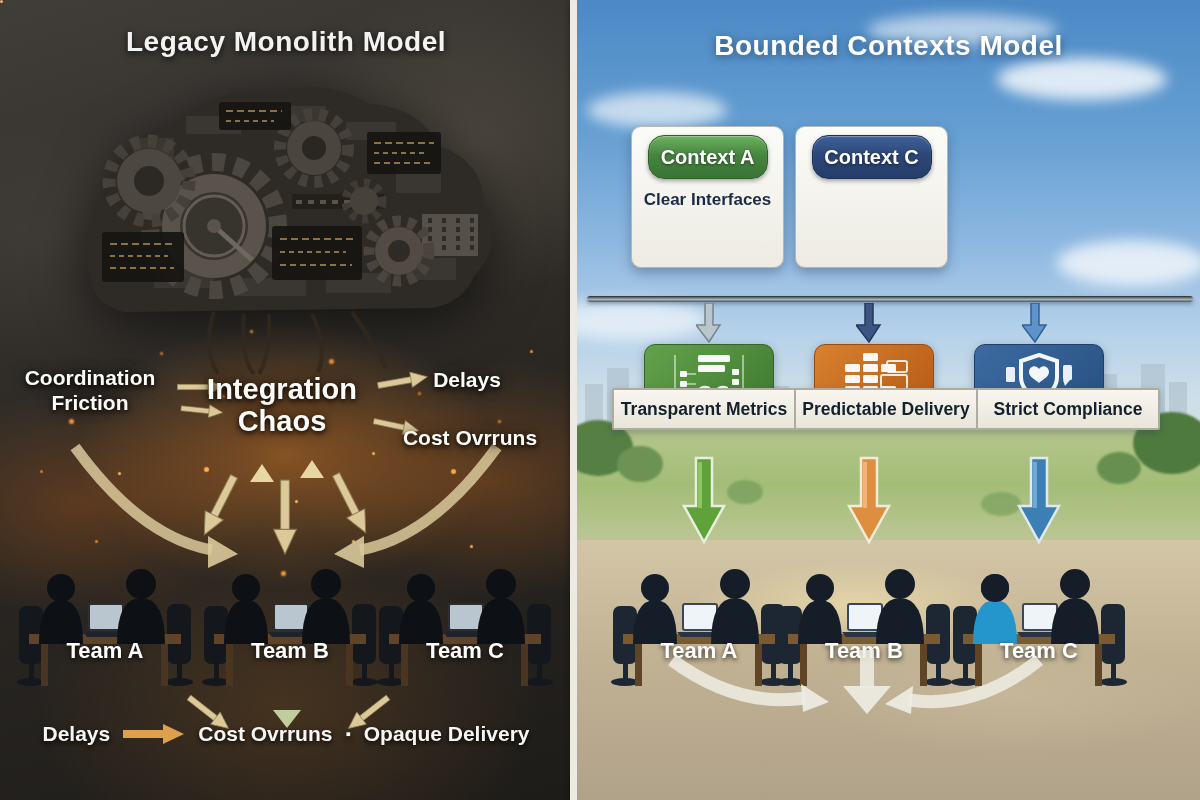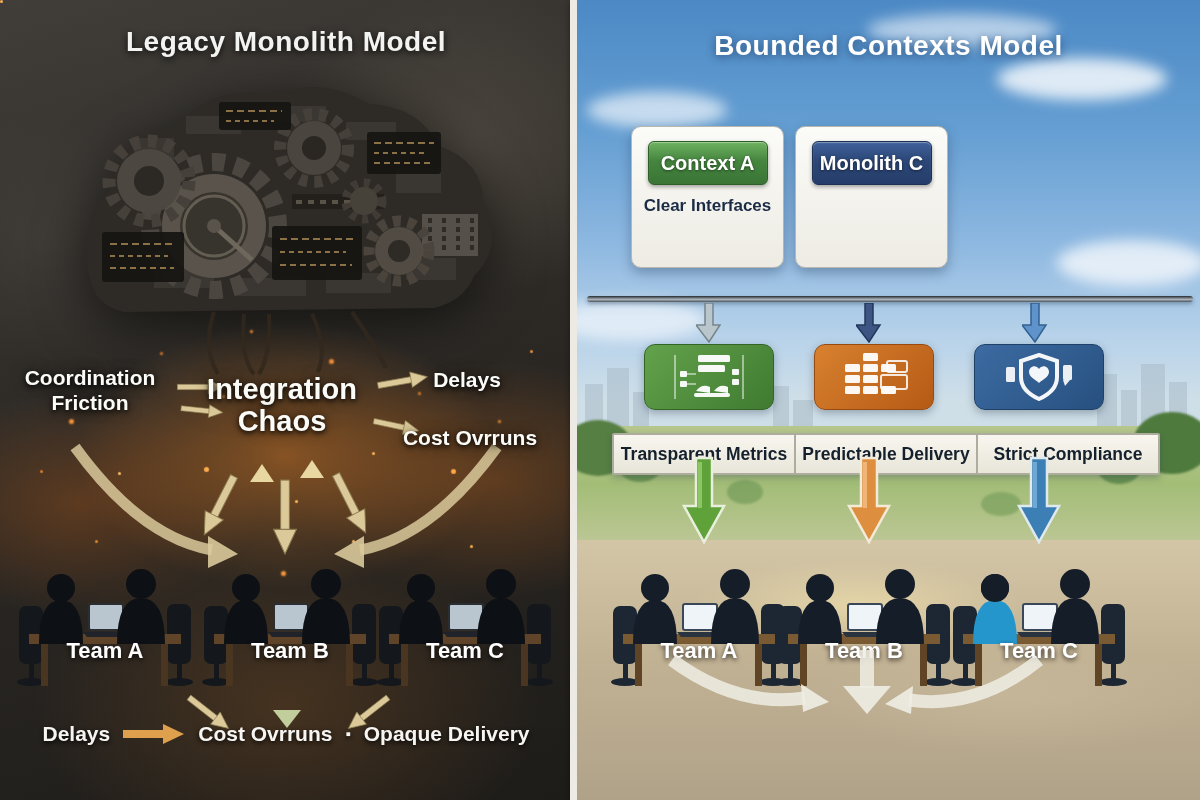--- a/index.html
+++ b/index.html
@@ -59,36 +59,36 @@
       radial-gradient(220px 60px at 45% 25%, rgba(235,219,170,.8), transparent 75%),
       radial-gradient(260px 80px at 70% 60%, rgba(205,190,160,.5), transparent 75%),
       linear-gradient(#d3c6a6 0%,#c2b294 45%,#b0a289 100%);}
   .rtitle{position:absolute;top:30px;left:0;width:100%;text-align:center;margin:0;
     font-size:28px;font-weight:bold;color:#fff;letter-spacing:.5px;
     text-shadow:0 2px 8px rgba(35,65,105,.8);}
   .cards{position:absolute;left:54px;top:126px;display:flex;gap:11px;}
   .card{width:153px;height:142px;background:linear-gradient(#fbfbf8,#edebe3);
     border:1px solid #b7b7b0;border-radius:10px;box-shadow:0 5px 12px rgba(30,50,80,.35);
     display:flex;flex-direction:column;align-items:center;}
-  .ctxbtn{margin-top:14px;width:120px;height:44px;border-radius:6px;display:flex;
+  .ctxbtn{margin-top:8px;width:120px;height:44px;border-radius:16px;display:flex;
     align-items:center;justify-content:center;color:#fff;font-size:20px;font-weight:bold;
     text-shadow:0 1px 3px rgba(0,0,0,.5);box-shadow:0 2px 4px rgba(0,0,0,.35), inset 0 1px 1px rgba(255,255,255,.35);}
   .btn-a{background:linear-gradient(180deg,#6fb261,#45853f 45%,#3a7436);border:1px solid #2d5f28;}
   .btn-b{background:linear-gradient(180deg,#c9543f,#a52f20 45%,#93281a);border:1px solid #7d1f12;}
   .btn-c{background:linear-gradient(180deg,#40619b,#2c4778 45%,#253d69);border:1px solid #1d3157;}
   .benefit{margin-top:11px;text-align:center;font-size:17px;font-weight:bold;color:#1b2b45;line-height:1.16;}
   .hline{position:absolute;left:10px;top:296px;width:606px;height:6px;border-radius:3px;
     background:linear-gradient(#232a2f,#8e989e 45%,#aeb8be 55%,#4d565c);box-shadow:0 2px 4px rgba(40,60,80,.4);}
   .smallarrow{position:absolute;top:303px;}
   .tile{position:absolute;top:344px;height:66px;border-radius:11px;display:flex;
     align-items:center;justify-content:center;box-shadow:0 3px 8px rgba(30,50,70,.35);}
   .tile-a{left:67px;width:130px;background:linear-gradient(135deg,#63a24c,#3f7a30);border:1px solid #346527;}
   .tile-b{left:237px;width:120px;background:linear-gradient(135deg,#d8812f,#b55a15);border:1px solid #984b10;}
   .tile-c{left:397px;width:130px;background:linear-gradient(135deg,#3c6ba2,#27507f);border:1px solid #1f4168;}
-  .metricbar{position:absolute;left:35px;top:433px;width:548px;height:42px;display:flex;
+  .metricbar{position:absolute;left:35px;top:388px;width:548px;height:42px;display:flex;
     background:linear-gradient(#f8f6ef,#e8e5d9);border:2px solid #aeab9f;border-radius:2px;
     box-shadow:0 3px 7px rgba(40,60,80,.3);}
   .metricbar .cell{flex:1;display:flex;align-items:center;justify-content:center;
     font-size:17.5px;font-weight:bold;color:#15202d;}
   .metricbar .cell + .cell{border-left:2px solid #aeab9f;}
   .bigarrow{position:absolute;top:456px;}
   .rteamlabel{position:absolute;top:638px;width:130px;text-align:center;color:#fff;
     font-size:22px;font-weight:bold;text-shadow:0 2px 5px rgba(0,0,0,.75);}
   .converge{position:absolute;left:0;top:650px;}
 </style>
@@ -326,21 +326,21 @@
     <div class="ground"></div>
 
     <h1 class="rtitle">Bounded Contexts Model</h1>
 
     <div class="cards">
       <div class="card">
         <div class="ctxbtn btn-a">Context A</div>
         <div class="benefit">Clear Interfaces</div>
       </div>
       <div class="card">
-        <div class="ctxbtn btn-c">Monolith C</div>
+        <div class="ctxbtn btn-c">Context C</div>
       </div>
     </div>
 
     <div class="hline"></div>
 
     <svg class="smallarrow" style="left:119px" width="26" height="40" viewBox="0 0 26 40">
       <path d="M9 0 h8 v22 h7 L13 39 L0 22 h9 z" fill="#b9c6cc" stroke="#77848b" stroke-width="1.5"></path>
       </svg>
     <svg class="smallarrow" style="left:279px" width="26" height="40" viewBox="0 0 26 40">
       <path d="M9 0 h8 v22 h7 L13 39 L0 22 h9 z" fill="#3d5583" stroke="#22375c" stroke-width="1.5"></path>

